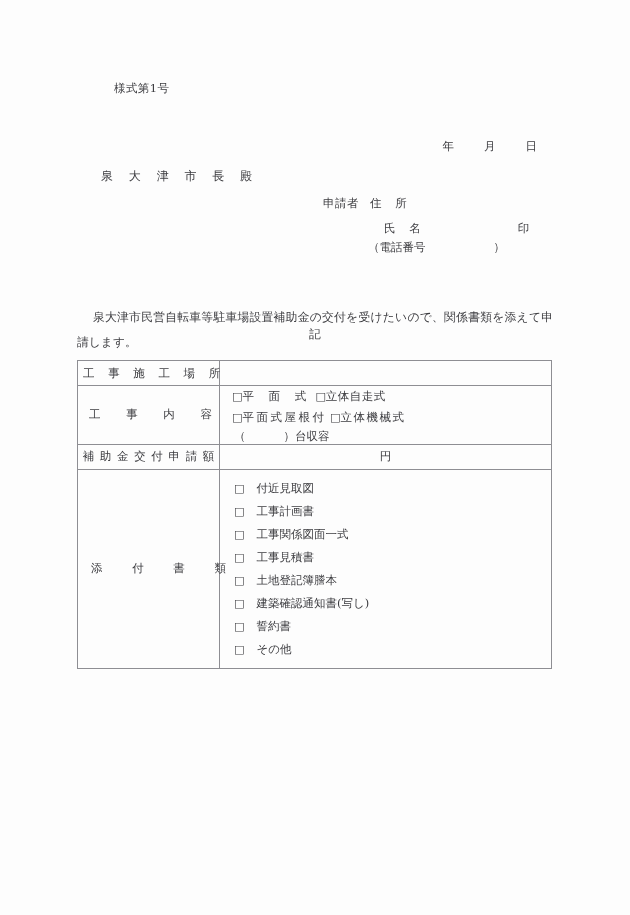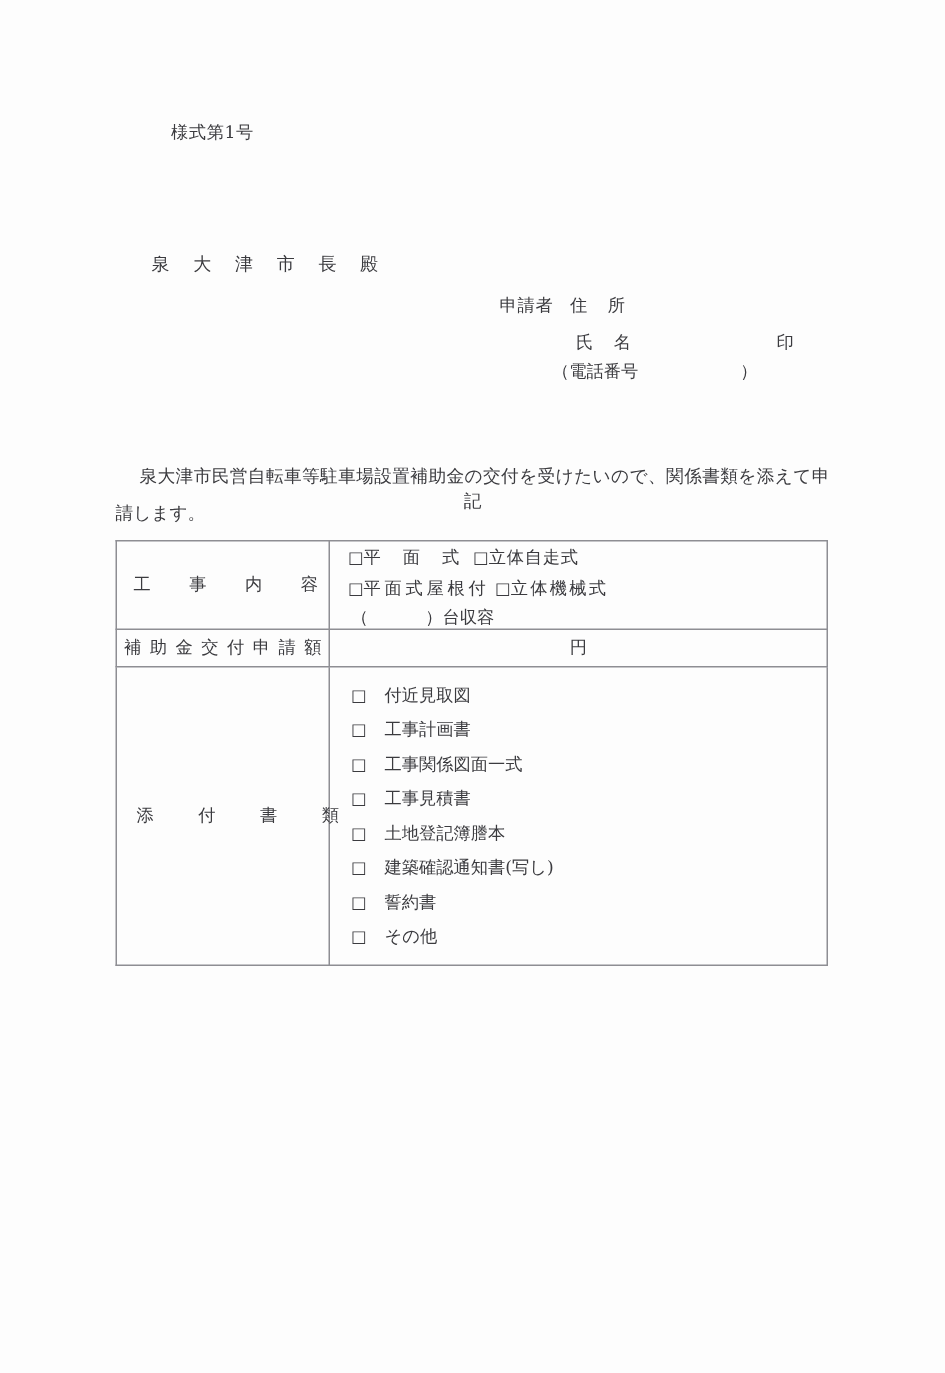--- a/index.html
+++ b/index.html
@@ -59,21 +59,21 @@
     left: 95px;
     top: 168px;
     font-size: 12px;
     letter-spacing: 6px;
     text-indent: 6px;
     white-space: nowrap;
   }
 
   .applicant-addr {
     position: absolute;
-    left: 333px;
+    left: 323px;
     top: 196px;
     font-size: 11.5px;
     white-space: nowrap;
   }
   .applicant-addr .lbl { letter-spacing: 0.5px; }
   .applicant-addr .field { margin-left: 11px; letter-spacing: 5px; }
 
   .applicant-name {
     position: absolute;
     left: 384px;
@@ -177,20 +177,23 @@
   .doc-list .cb { margin-right: 12px; font-size: 11px; }
 </style>
 </head>
 <body>
 
 <div class="page">
 
   <div class="form-no">様式第1号</div>
 
 
+  <div class="date-line">
+    <span class="date-y">年</span><span class="date-m">月</span><span class="date-d">日</span>
+  </div>
 
   <div class="addressee">泉 大 津 市 長 殿</div>
 
   <div class="applicant-addr">
     <span class="lbl">申請者</span><span class="field">住 所</span>
   </div>
 
   <div class="applicant-name">
     <span class="field">氏 名</span><span class="seal">印</span>
   </div>
@@ -198,20 +201,24 @@
   <div class="applicant-tel">
     <span>（電話番号</span><span class="close">）</span>
   </div>
 
   <div class="body-text">泉大津市民営自転車等駐車場設置補助金の交付を受けたいので、関係書類を添えて申請します。</div>
 
   <div class="kijo">記</div>
 
   <table class="tbl">
     <tbody>
+      <tr class="r-site">
+        <td class="lab lab-sp1">工 事 施 工 場 所</td>
+        <td class="val"></td>
+      </tr>
 
       <tr class="r-content">
         <td class="lab lab-sp2">工 事 内 容</td>
         <td class="content-cell">
           <span class="cb-rows">
             <span class="cb-line">
               <span class="cb">□</span><span class="opt-a">平 面 式</span>
               <span class="cb">□</span><span class="opt-b">立体自走式</span>
             </span>
             <span class="cb-line">

